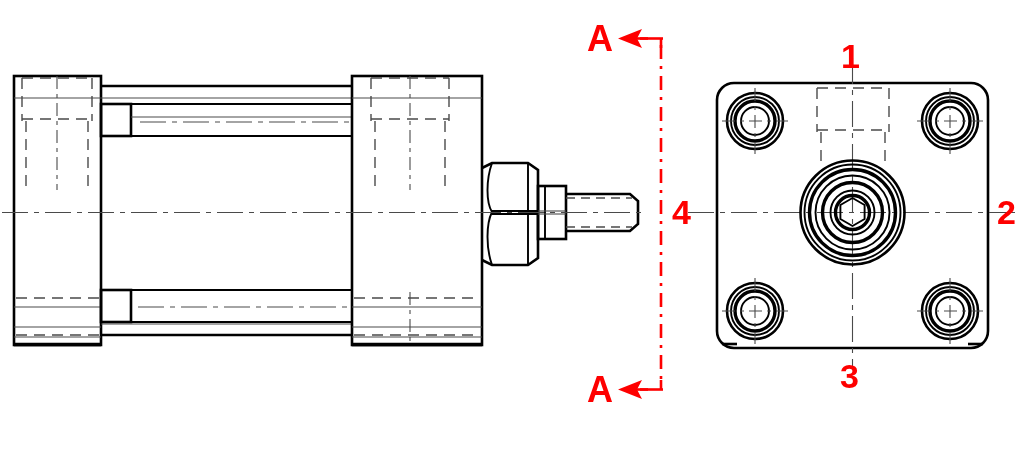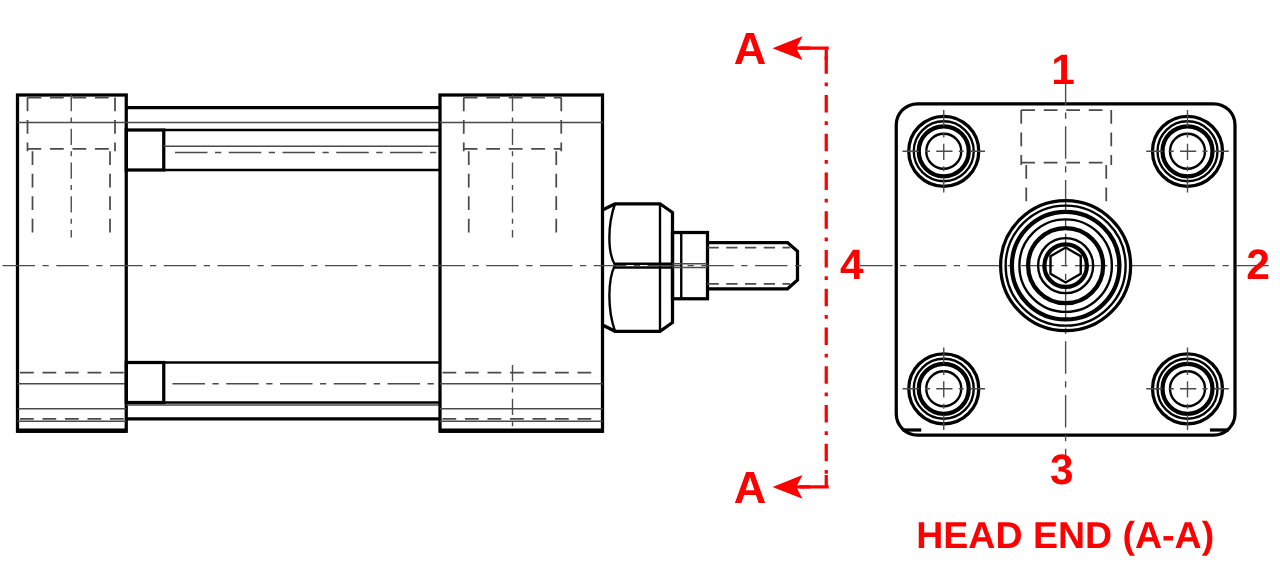--- a/index.html
+++ b/index.html
@@ -248,15 +248,14 @@
   <div class="lbl lbl-section" style="left:587px; top:372px;">A</div>
 
   <div class="lbl lbl-port" style="left:672px; top:195px;">4</div>
 
   <div class="lbl lbl-port" style="left:841px; top:39px;">1</div>
 
   <div class="lbl lbl-port" style="left:997px; top:195px;">2</div>
 
   <div class="lbl lbl-port" style="left:840px; top:359px;">3</div>
 
-  <div class="lbl lbl-caption" style="left:733px; top:414px;">HEAD END (A-A)</div>
 
 </div>
 
 </body></html>

